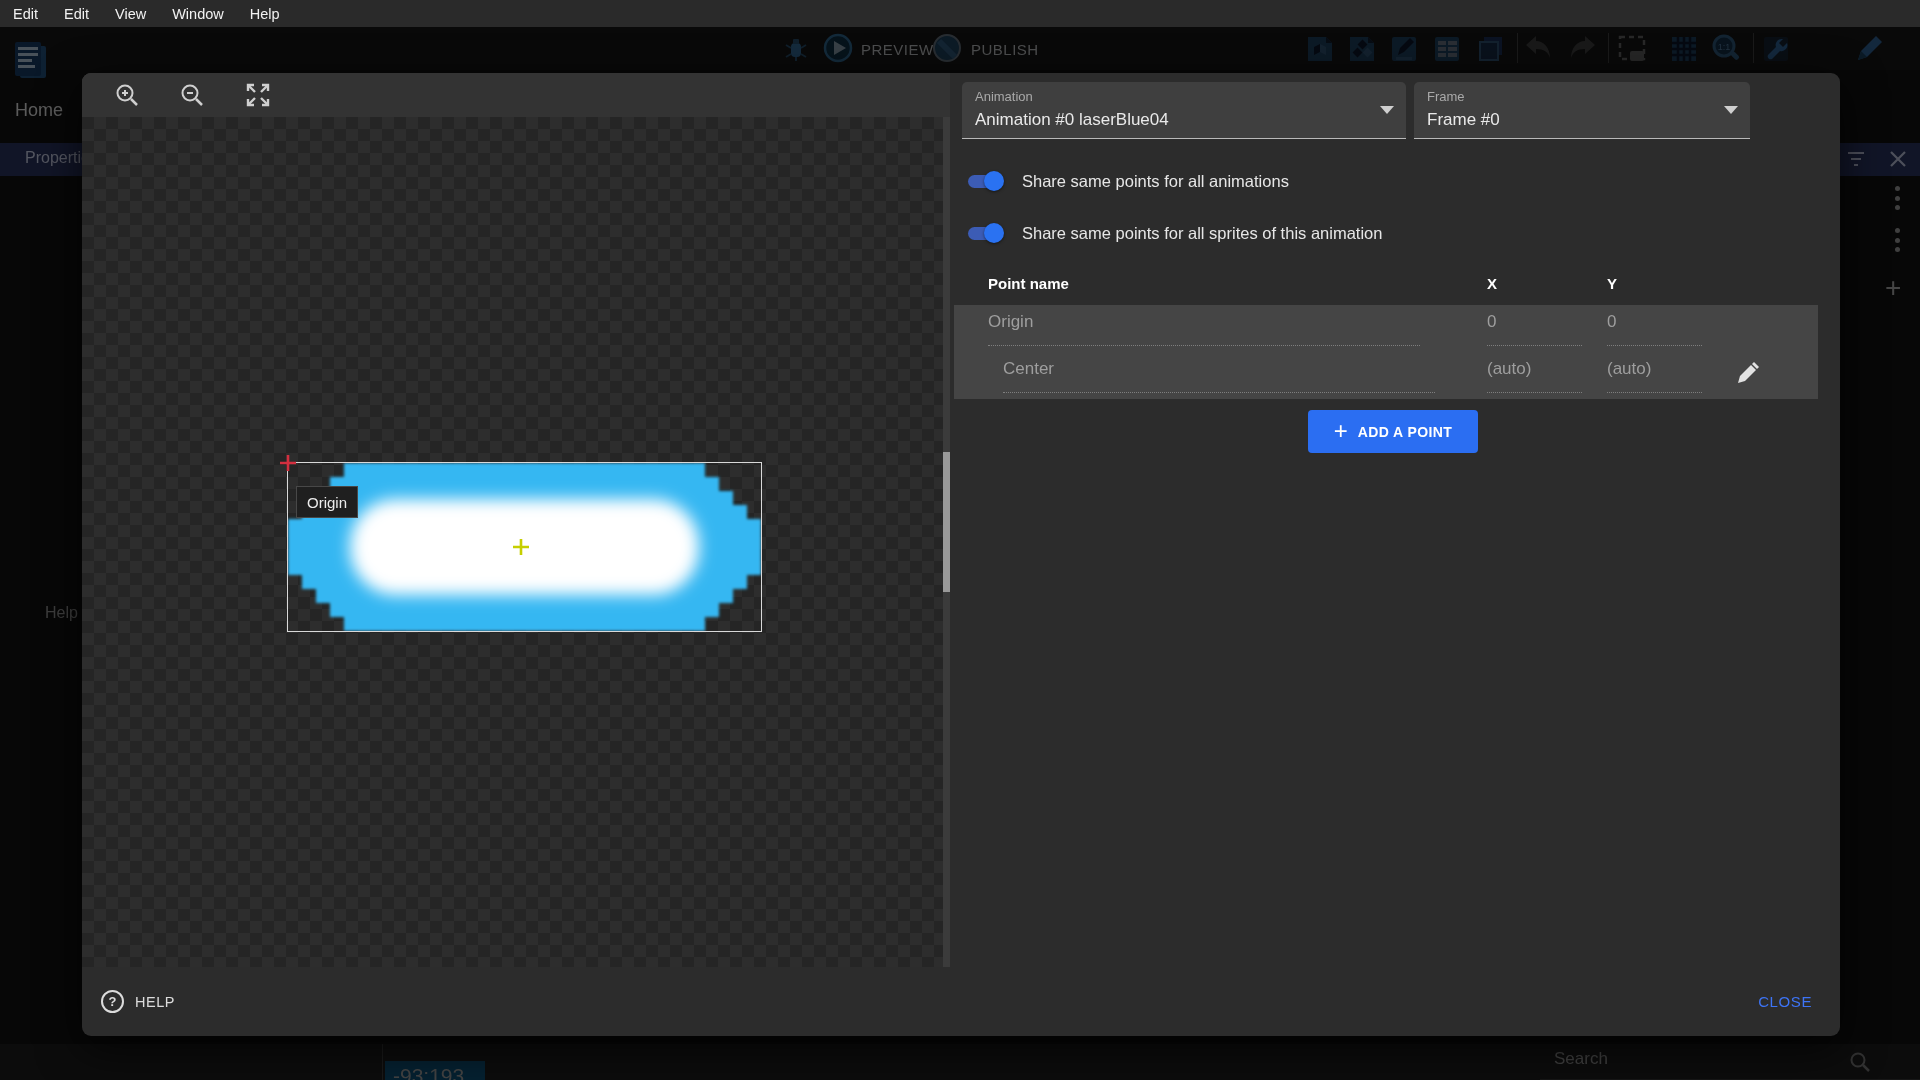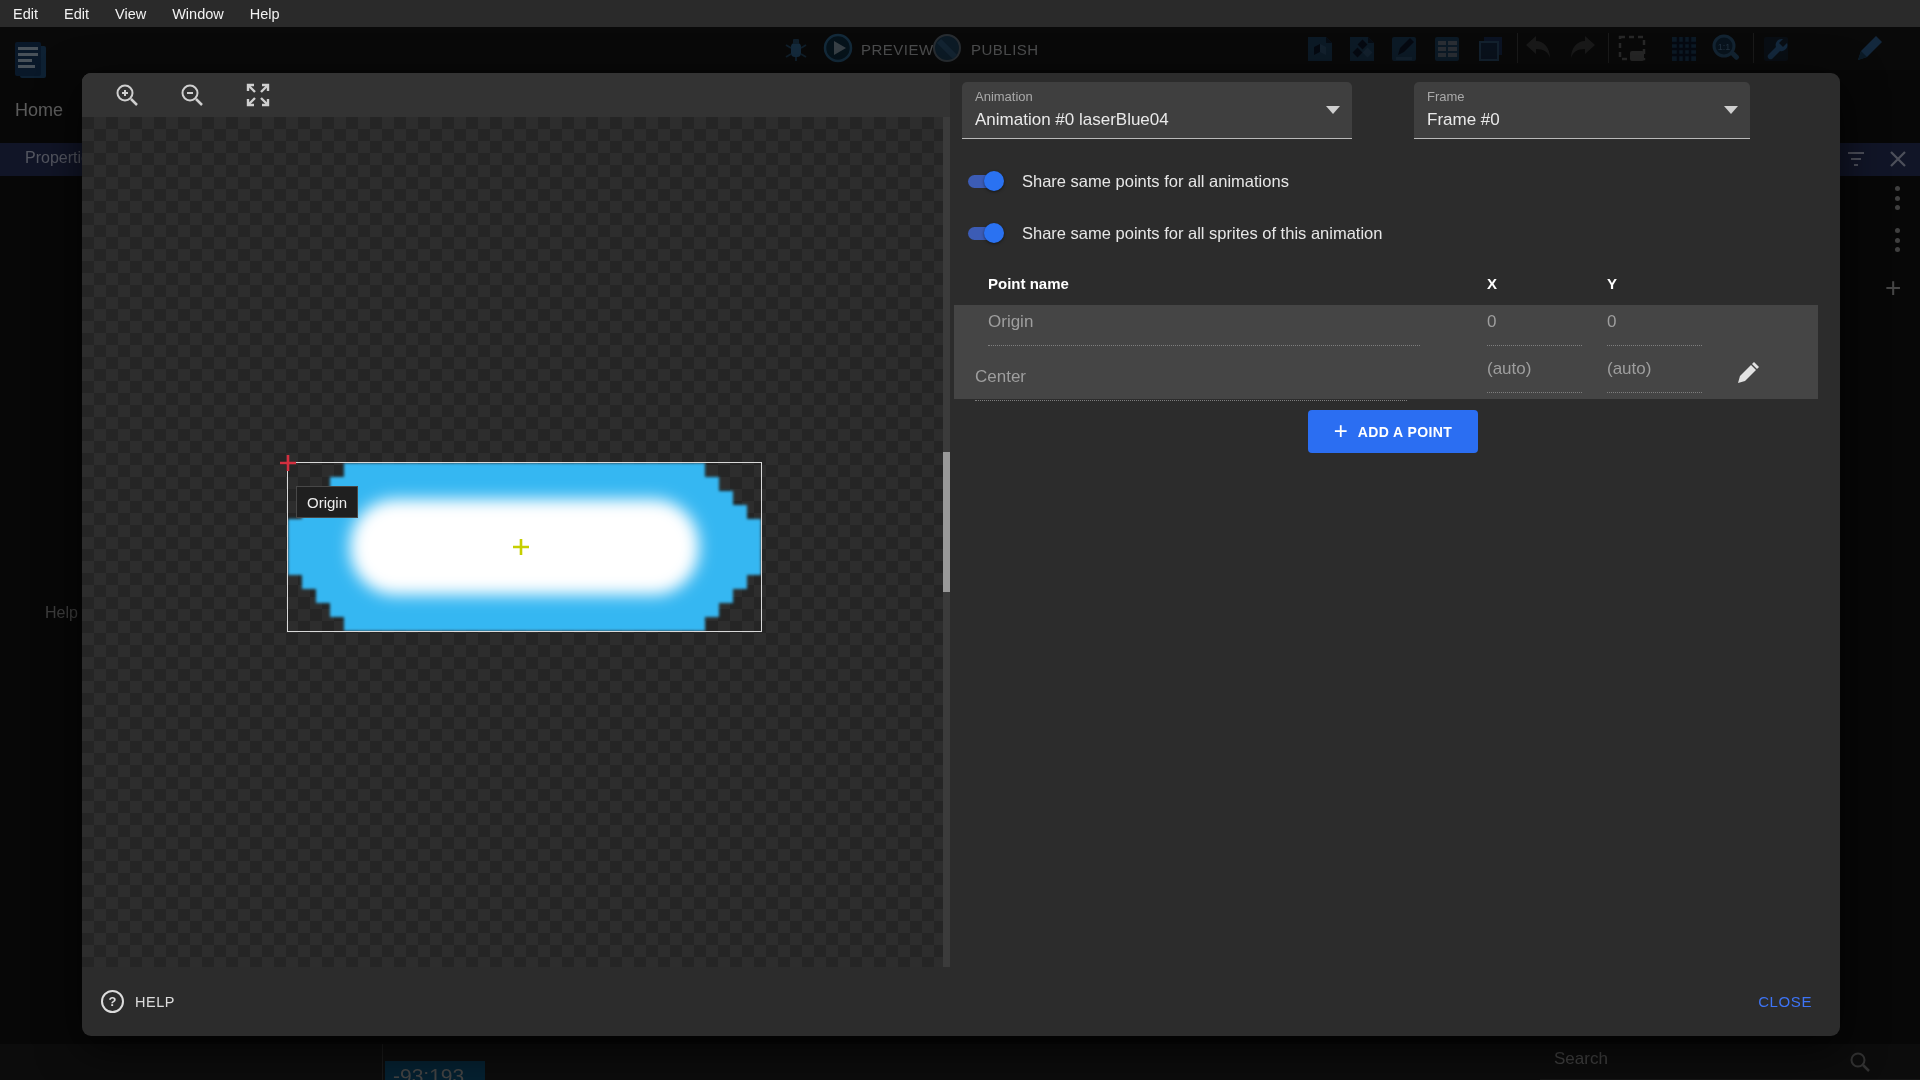--- a/index.html
+++ b/index.html
@@ -60,21 +60,21 @@
               border:1px solid #484848;color:#ececec;font-size:15px;display:flex;align-items:center;
               justify-content:center;box-sizing:border-box;}
 
   
   .field{position:absolute;top:9px;height:57px;background:#3f3f3f;border-radius:5px 5px 0 0;
          border-bottom:1px solid #b9b9b9;box-sizing:border-box;cursor:pointer;}
   .field .flabel{position:absolute;left:13px;top:7px;font-size:13px;color:#a9a9a9;}
   .field .fvalue{position:absolute;left:13px;top:28px;font-size:17px;color:#e9e9e9;white-space:nowrap;}
   .field .caret{position:absolute;right:12px;top:24px;width:0;height:0;
                 border-left:7px solid transparent;border-right:7px solid transparent;border-top:8px solid #cfcfcf;}
-  #fld-anim{left:880px;width:390px;}
+  #fld-anim{left:880px;width:444px;}
   #fld-frame{left:1332px;width:336px;}
 
   .togglerow{position:absolute;left:884px;height:26px;display:flex;align-items:center;gap:18px;}
   .switch{position:relative;width:38px;height:20px;flex:0 0 38px;cursor:pointer;}
   .switch .track{position:absolute;left:2px;top:4px;width:34px;height:13px;border-radius:7px;background:#3c5cb5;}
   .switch .thumb{position:absolute;right:0px;top:0px;width:20px;height:20px;border-radius:50%;
                  background:#2a72f2;box-shadow:0 1px 3px rgba(0,0,0,.5);}
   .togglerow .tlabel{font-size:16.5px;color:#e6e6e6;}
 
   #tbl-head{left:872px;top:190px;width:864px;height:42px;color:#fff;text-align:center;}
@@ -366,21 +366,21 @@
       <span class="h" style="left:533px;top:12px;">X</span>
       <span class="h" style="left:653px;top:12px;">Y</span>
     </div>
 
     <div class="trow" style="top:232px;">
       <span class="cell ufield" style="left:34px;top:7px;width:432px;">Origin</span>
       <span class="cell ufield" style="left:533px;top:7px;width:95px;">0</span>
       <span class="cell ufield" style="left:653px;top:7px;width:95px;">0</span>
     </div>
     <div class="trow" style="top:279px;">
-      <span class="cell ufield" style="left:21px;top:7px;width:432px;margin-top:8px;">Center</span>
+      <span class="cell ufield" style="left:49px;top:7px;width:432px;">Center</span>
       <span class="cell ufield" style="left:533px;top:7px;width:95px;">(auto)</span>
       <span class="cell ufield" style="left:653px;top:7px;width:95px;">(auto)</span>
       <span class="abs" style="left:780px;top:9px;">
         <svg width="26" height="26" viewBox="0 0 26 26">
             <path d="M4 22 L6 15 L17 4 L22 9 L11 20 Z" fill="#e2e2e2"></path>
             <path d="M18 3 L20 1 L25 6 L23 8 Z" fill="#e2e2e2"></path>
           </svg>
       </span>
     </div>
 

